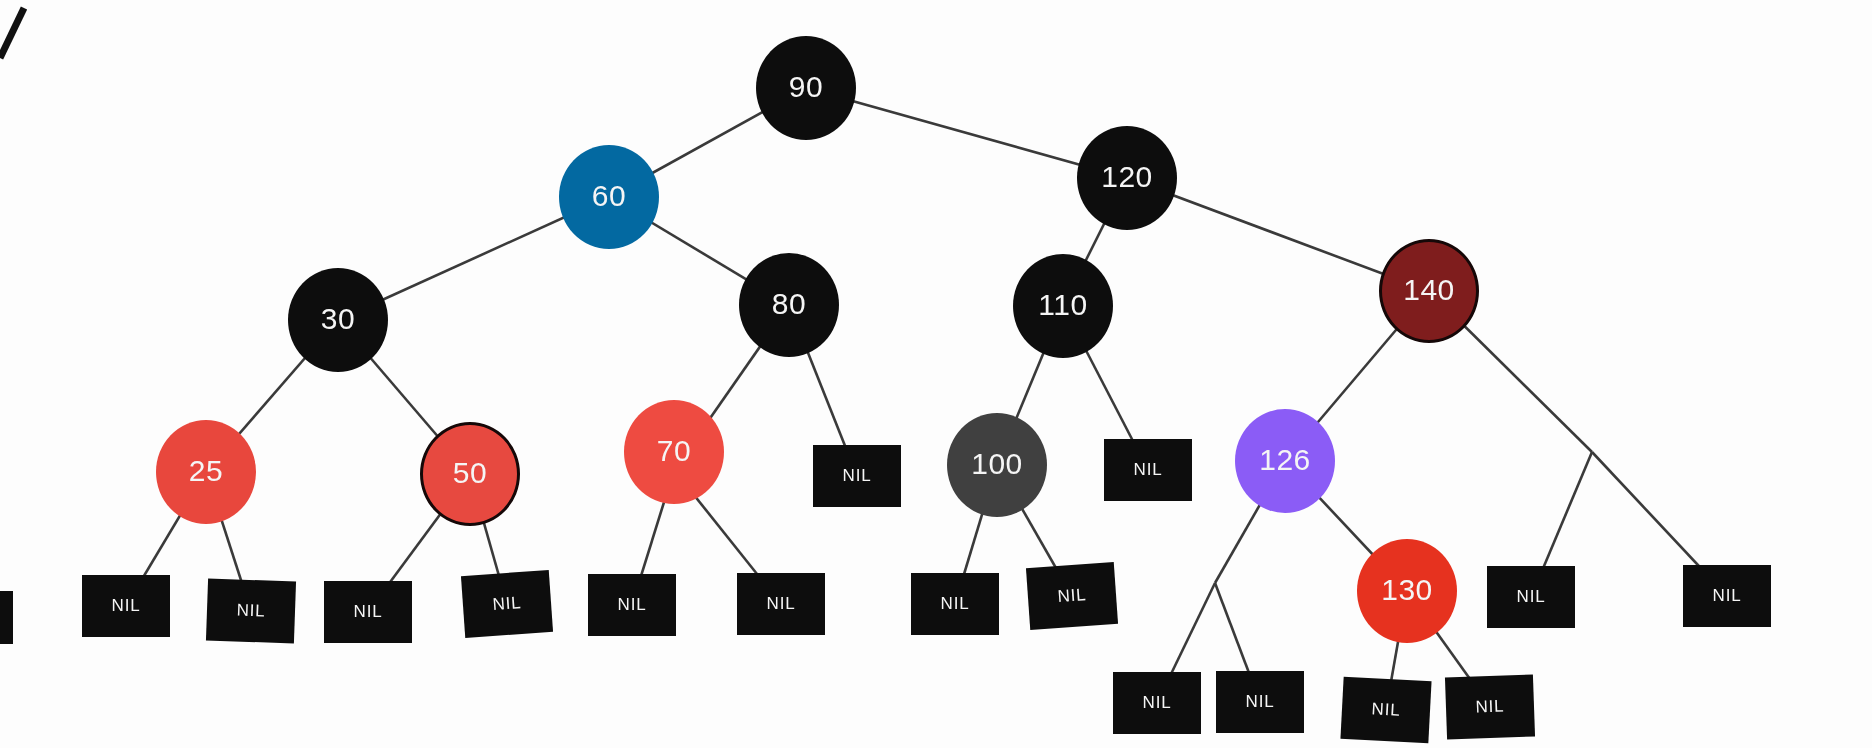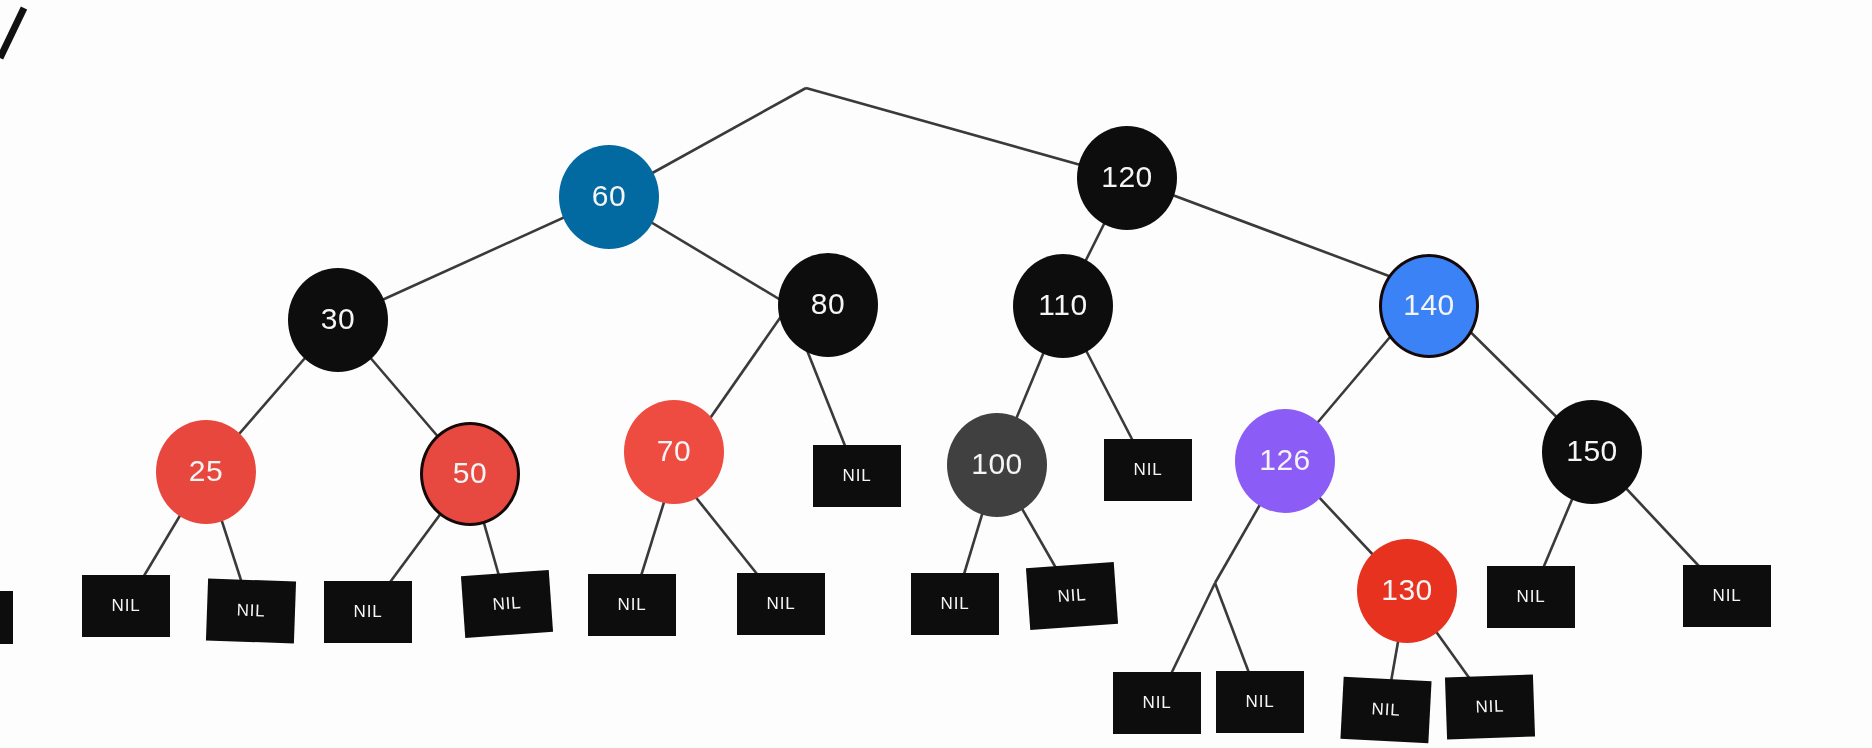--- a/index.html
+++ b/index.html
@@ -64,55 +64,55 @@
       <line x1="1285" y1="461" x2="1215" y2="583" stroke="#3a3a3a" stroke-width="2.6"></line>
       <line x1="1285" y1="461" x2="1407" y2="591" stroke="#3a3a3a" stroke-width="2.6"></line>
       <line x1="1592" y1="452" x2="1531" y2="597" stroke="#3a3a3a" stroke-width="2.6"></line>
       <line x1="1592" y1="452" x2="1727" y2="596" stroke="#3a3a3a" stroke-width="2.6"></line>
       <line x1="1215" y1="583" x2="1157" y2="703" stroke="#3a3a3a" stroke-width="2.6"></line>
       <line x1="1215" y1="583" x2="1260" y2="702" stroke="#3a3a3a" stroke-width="2.6"></line>
       <line x1="1407" y1="591" x2="1386" y2="710" stroke="#3a3a3a" stroke-width="2.6"></line>
       <line x1="1407" y1="591" x2="1490" y2="707" stroke="#3a3a3a" stroke-width="2.6"></line>
       <line x1="24" y1="8" x2="0" y2="58" stroke="#111111" stroke-width="7"></line>
     </svg>
+<div class="node circle" style="left: 756px; top: 36px; background: rgb(13, 13, 13); color: rgb(245, 245, 245);">
+      <span class="lbl">90</span>
+    </div>
     <div class="node circle" style="left: 559px; top: 145px; background: #0369a1; color: rgb(245, 245, 245); justify-content: center;">
       <span class="lbl">60</span>
     </div>
     <div class="node circle" style="left: 1077px; top: 126px; background: rgb(13, 13, 13); color: rgb(245, 245, 245); text-align: right;">
       <span class="lbl">120</span>
     </div>
     <div class="node circle" style="left: 288px; top: 268px; background: rgb(13, 13, 13); color: rgb(245, 245, 245);">
       <span class="lbl">30</span>
     </div>
-    <div class="node circle" style="left: 778px; top: 253px; background: rgb(13, 13, 13); color: rgb(245, 245, 245);">
+    <div class="node circle" style="left: 739px; top: 253px; background: rgb(13, 13, 13); color: rgb(245, 245, 245);">
       <span class="lbl">80</span>
     </div>
     <div class="node circle" style="left: 1013px; top: 254px; background: rgb(13, 13, 13); color: rgb(245, 245, 245);">
       <span class="lbl">110</span>
     </div>
-    <div class="node circle outlined" style="left: 1379px; top: 254px; background: #3b82f6; color: rgb(245, 245, 245);">
+    <div class="node circle outlined" style="left: 1379px; top: 239px; background: #7f1d1d; color: rgb(245, 245, 245);">
       <span class="lbl">140</span>
     </div>
     <div class="node circle" style="left: 156px; top: 420px; background: rgb(232, 71, 61); color: rgb(245, 245, 245);">
       <span class="lbl">25</span>
     </div>
     <div class="node circle outlined" style="left: 420px; top: 422px; background: rgb(231, 73, 64); color: rgb(245, 245, 245);">
       <span class="lbl">50</span>
     </div>
     <div class="node circle" style="left: 624px; top: 400px; background: rgb(238, 75, 65); color: rgb(245, 245, 245);">
       <span class="lbl">70</span>
     </div>
     <div class="node circle" style="left: 947px; top: 413px; background: #404040; color: rgb(245, 245, 245);">
       <span class="lbl">100</span>
     </div>
     <div class="node circle" style="left: 1235px; top: 409px; background: #8b5cf6; color: rgb(245, 245, 245);">
       <span class="lbl">126</span>
-    </div>
-    <div class="node circle" style="left: 1542px; top: 400px; background: rgb(13, 13, 13); color: rgb(245, 245, 245);">
-      <span class="lbl">150</span>
     </div>
     <div class="node circle" style="left: 1357px; top: 539px; background: rgb(230, 50, 31); color: rgb(245, 245, 245);">
       <span class="lbl">130</span>
     </div>
     <div class="node box" style="left: 82px; top: 575px; background: rgb(13, 13, 13); color: rgb(245, 245, 245);">
       <span class="lbl">NIL</span>
     </div>
     <div class="node box" style="left: 207px; top: 580px; background: rgb(13, 13, 13); color: rgb(245, 245, 245); transform: rotate(2deg);">
       <span class="lbl">NIL</span>
     </div>

